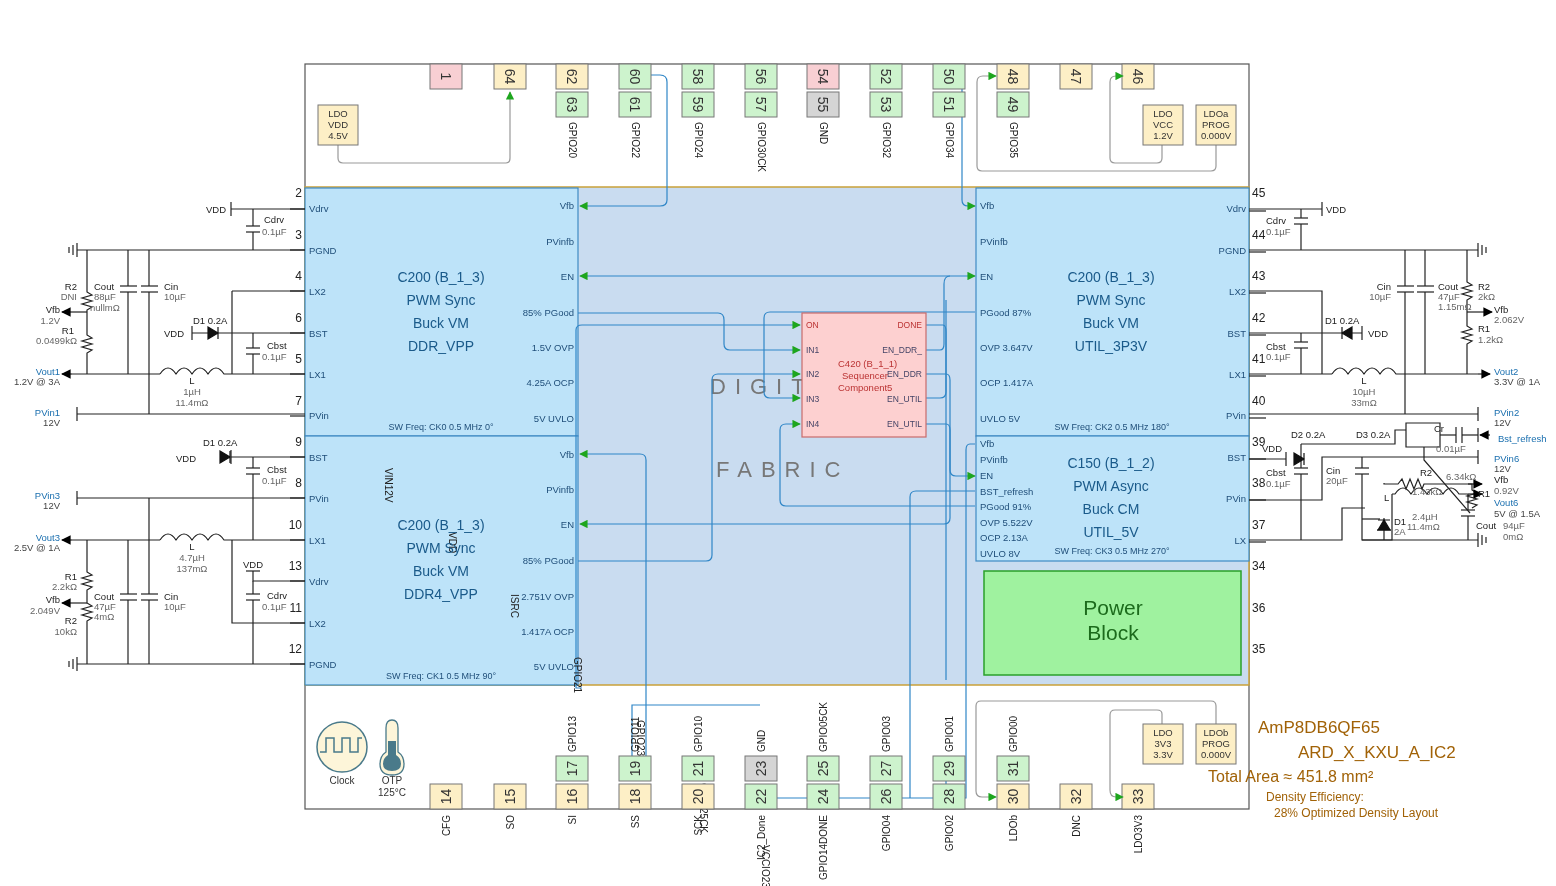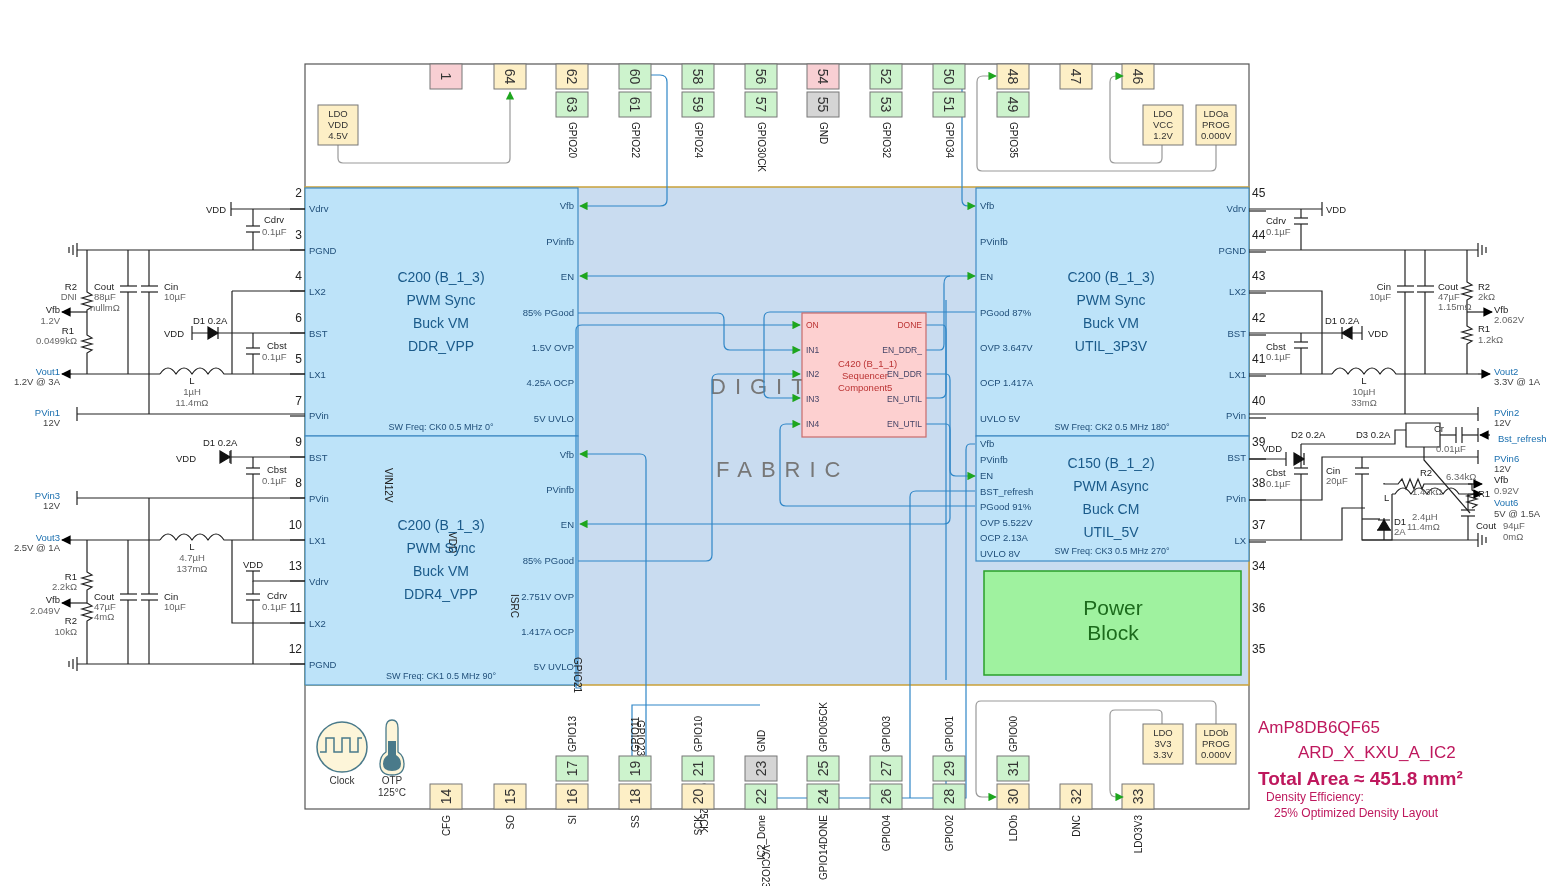--- a/index.html
+++ b/index.html
@@ -10,21 +10,21 @@
   .pin-box-num { font-size:14px; fill:#333; }
   .blk-title { font-size:14px; fill:#1a5a8a; }
   .blk-pin { font-size:9.5px; fill:#1f4e79; }
   .blk-freq { font-size:9px; fill:#1f4e79; }
   .side-num { font-size:12px; fill:#222; }
   .comp-lbl { font-size:9.5px; fill:#222; }
   .comp-val { font-size:9.5px; fill:#666; }
   .net-lbl { font-size:9.5px; fill:#1a6faf; }
   .net-val { font-size:9.5px; fill:#444; }
   .fabric { font-size:22px; fill:#777; letter-spacing:9px; }
-  .info { position:absolute; color:#be185d; }
+  .info { position:absolute; color:#a16207; }
 </style>
 </head>
 <body>
 
 <svg id="canvas" width="1556" height="886" viewBox="0 0 1556 886">
   <defs>
     <marker id="ag" viewBox="0 0 10 10" refX="9" refY="5" markerWidth="7" markerHeight="7" orient="auto-start-reverse">
       <path d="M0,0 L10,5 L0,10 z" fill="#1ea61e"></path>
     </marker>
     <marker id="ab" viewBox="0 0 10 10" refX="9" refY="5" markerWidth="8" markerHeight="8" orient="auto-start-reverse">
@@ -731,15 +731,15 @@
       <text x="1394" y="525" class="comp-lbl" text-anchor="start">D1</text>
       <text x="1394" y="535" class="comp-val" text-anchor="start">2A</text>
       <text x="1476" y="529" class="comp-lbl" text-anchor="start">Cout</text>
       <text x="1503" y="529" class="comp-val" text-anchor="start">94µF</text>
       <text x="1503" y="540" class="comp-val" text-anchor="start">0mΩ</text>
     </g>
 </svg>
 
 <div class="info" style="left:1258px; top:718px; font-size:17px;">AmP8DB6QF65</div>
 <div class="info" style="left:1298px; top:743px; font-size:17px;">ARD_X_KXU_A_IC2</div>
-<div class="info" style="left:1258px; top:768px; font-size:19px;font-weight:bold;">Total Area ≈ 451.8 mm²</div>
+<div class="info" style="left:1208px; top:768px; font-size:16px;">Total Area ≈ 451.8 mm²</div>
 <div class="info" style="left:1266px; top:790px; font-size:12px;">Density Efficiency:</div>
-<div class="info" style="left:1274px; top:806px; font-size:12px;">25% Optimized Density Layout</div>
+<div class="info" style="left:1274px; top:806px; font-size:12px;">28% Optimized Density Layout</div>
 
 </body></html>

